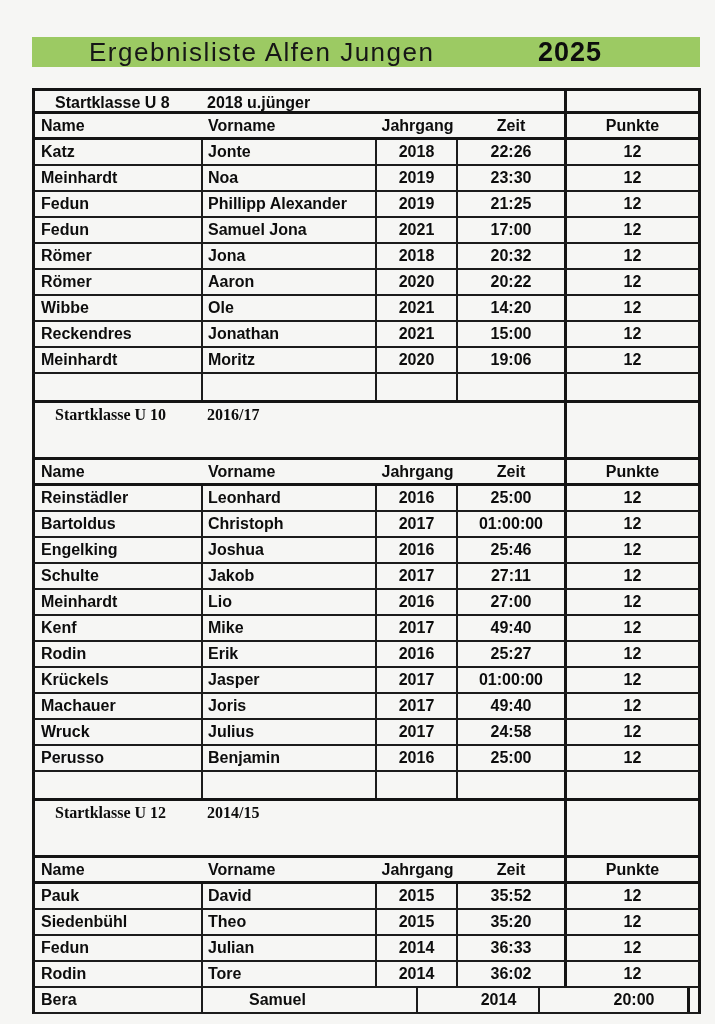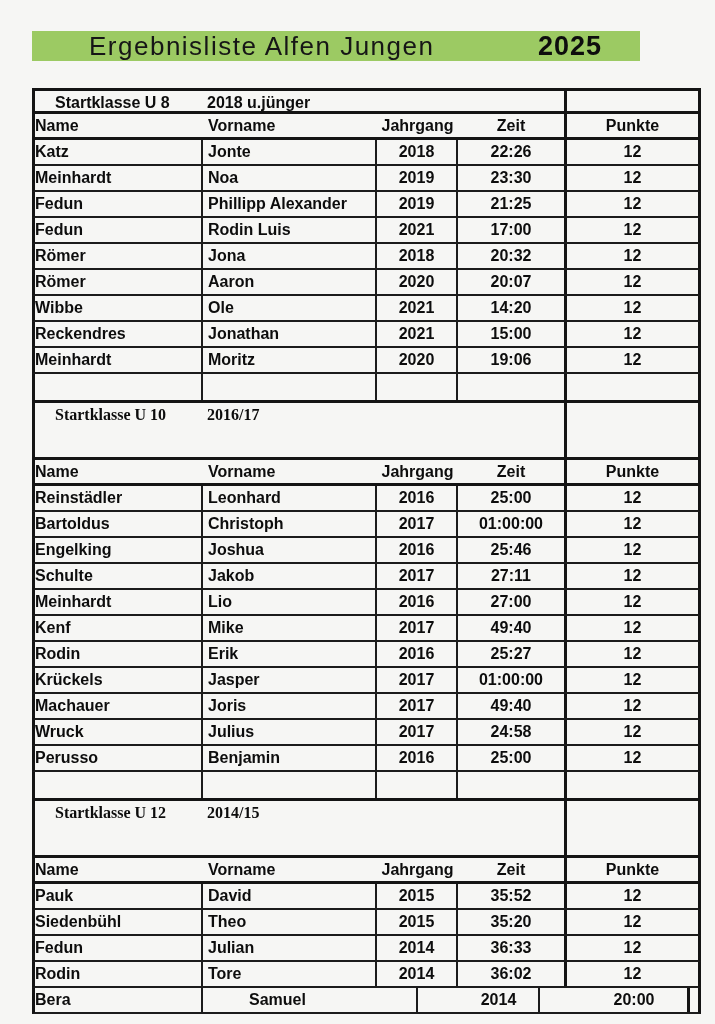--- a/index.html
+++ b/index.html
@@ -7,22 +7,22 @@
     width: 715px; height: 1024px;
     background: #f6f6f4;
     position: relative;
     overflow: hidden;
     font-family: "Liberation Sans", sans-serif;
     color: #0d0d0d;
   }
 
   
   .banner {
-    position: absolute; left: 32px; top: 31px;
-    width: 608px; height: 30px;
+    position: absolute; left: 32px; top: 37px;
+    width: 668px; height: 30px;
     background: #9cca63;
   }
   .banner-title {
     position: absolute; left: 57px; top: 50%; transform: translateY(-50%);
     font-size: 26px; letter-spacing: 1.5px; font-weight: 400; color: #161616;
     white-space: nowrap;
   }
   .banner-year {
     position: absolute; left: 506px; top: 50%; transform: translateY(-50%);
     font-size: 27px; font-weight: 700; letter-spacing: 1px; color: #0d0d0d;
@@ -71,21 +71,21 @@
   .hdr { border-bottom: 3px solid #141414; }
   .row { border-bottom: 2px solid #1c1c1c; }
   .row.spacer { border-bottom: none; }
   .section:last-child .row:last-child { border-bottom: 2px solid #1c1c1c; gap: 41px; }
 
   .hdr > div, .row > div {
     display: flex; align-items: center;
     box-sizing: border-box;
     overflow: hidden; white-space: nowrap;
   }
-  .c0 { padding-left: 0; }
+  .c0 { padding-left: 6px; }
   .c1 { padding-left: 5px; }
   .c2, .c3, .c4 { justify-content: center; }
 
   
   .row .c0, .row .c1, .row .c2 { border-right: 2px solid #1c1c1c; }
   .row .c3 { border-right: 3px solid #141414; }
   
   .hdr .c3 { border-right: 3px solid #141414; }
 </style>
 </head>
@@ -126,37 +126,37 @@
       </div>
       <div class="row">
         <div class="c0">Fedun</div>
         <div class="c1">Phillipp Alexander</div>
         <div class="c2">2019</div>
         <div class="c3">21:25</div>
         <div class="c4">12</div>
       </div>
       <div class="row">
         <div class="c0">Fedun</div>
-        <div class="c1">Rodin Luis</div>
+        <div class="c1">Samuel Jona</div>
         <div class="c2">2021</div>
         <div class="c3">17:00</div>
         <div class="c4">12</div>
       </div>
       <div class="row">
         <div class="c0">Römer</div>
         <div class="c1">Jona</div>
         <div class="c2">2018</div>
         <div class="c3">20:32</div>
         <div class="c4">12</div>
       </div>
       <div class="row">
         <div class="c0">Römer</div>
         <div class="c1">Aaron</div>
         <div class="c2">2020</div>
-        <div class="c3">20:07</div>
+        <div class="c3">20:22</div>
         <div class="c4">12</div>
       </div>
       <div class="row">
         <div class="c0">Wibbe</div>
         <div class="c1">Ole</div>
         <div class="c2">2021</div>
         <div class="c3">14:20</div>
         <div class="c4">12</div>
       </div>
       <div class="row">

